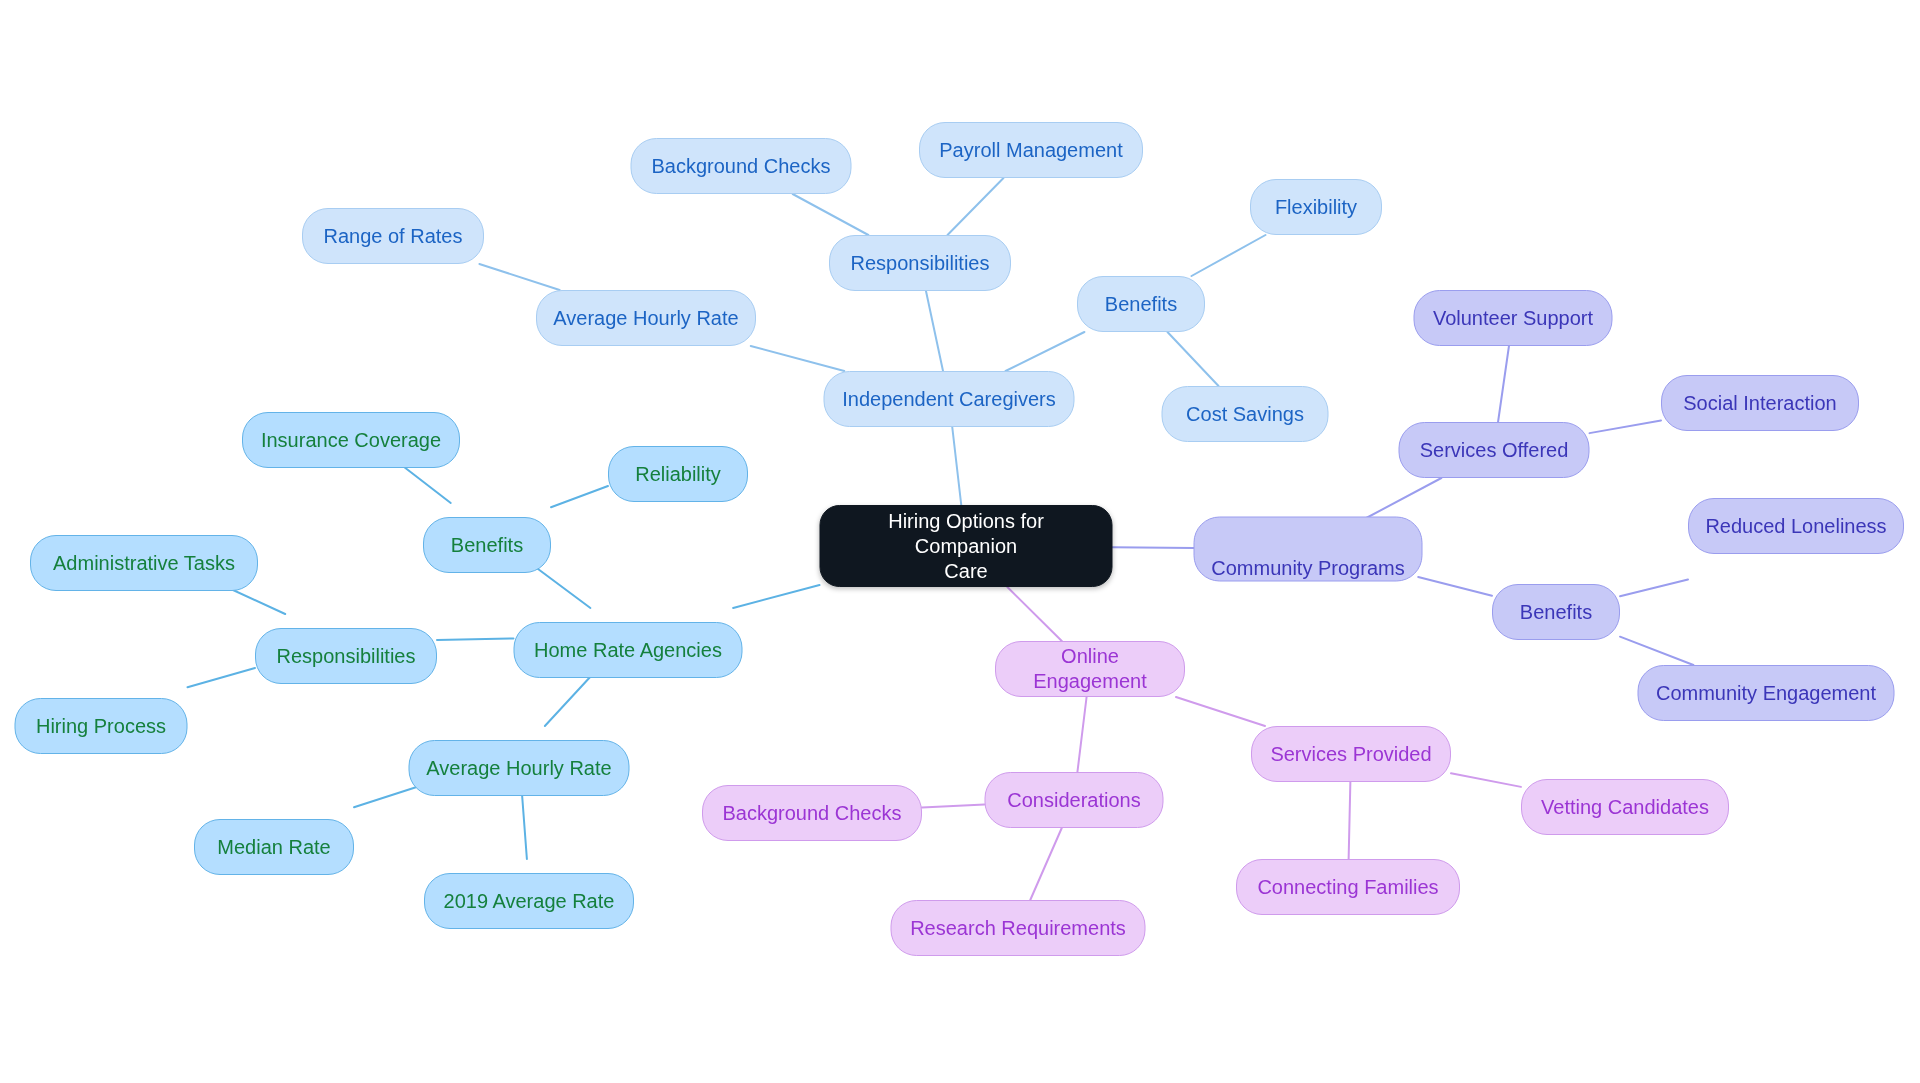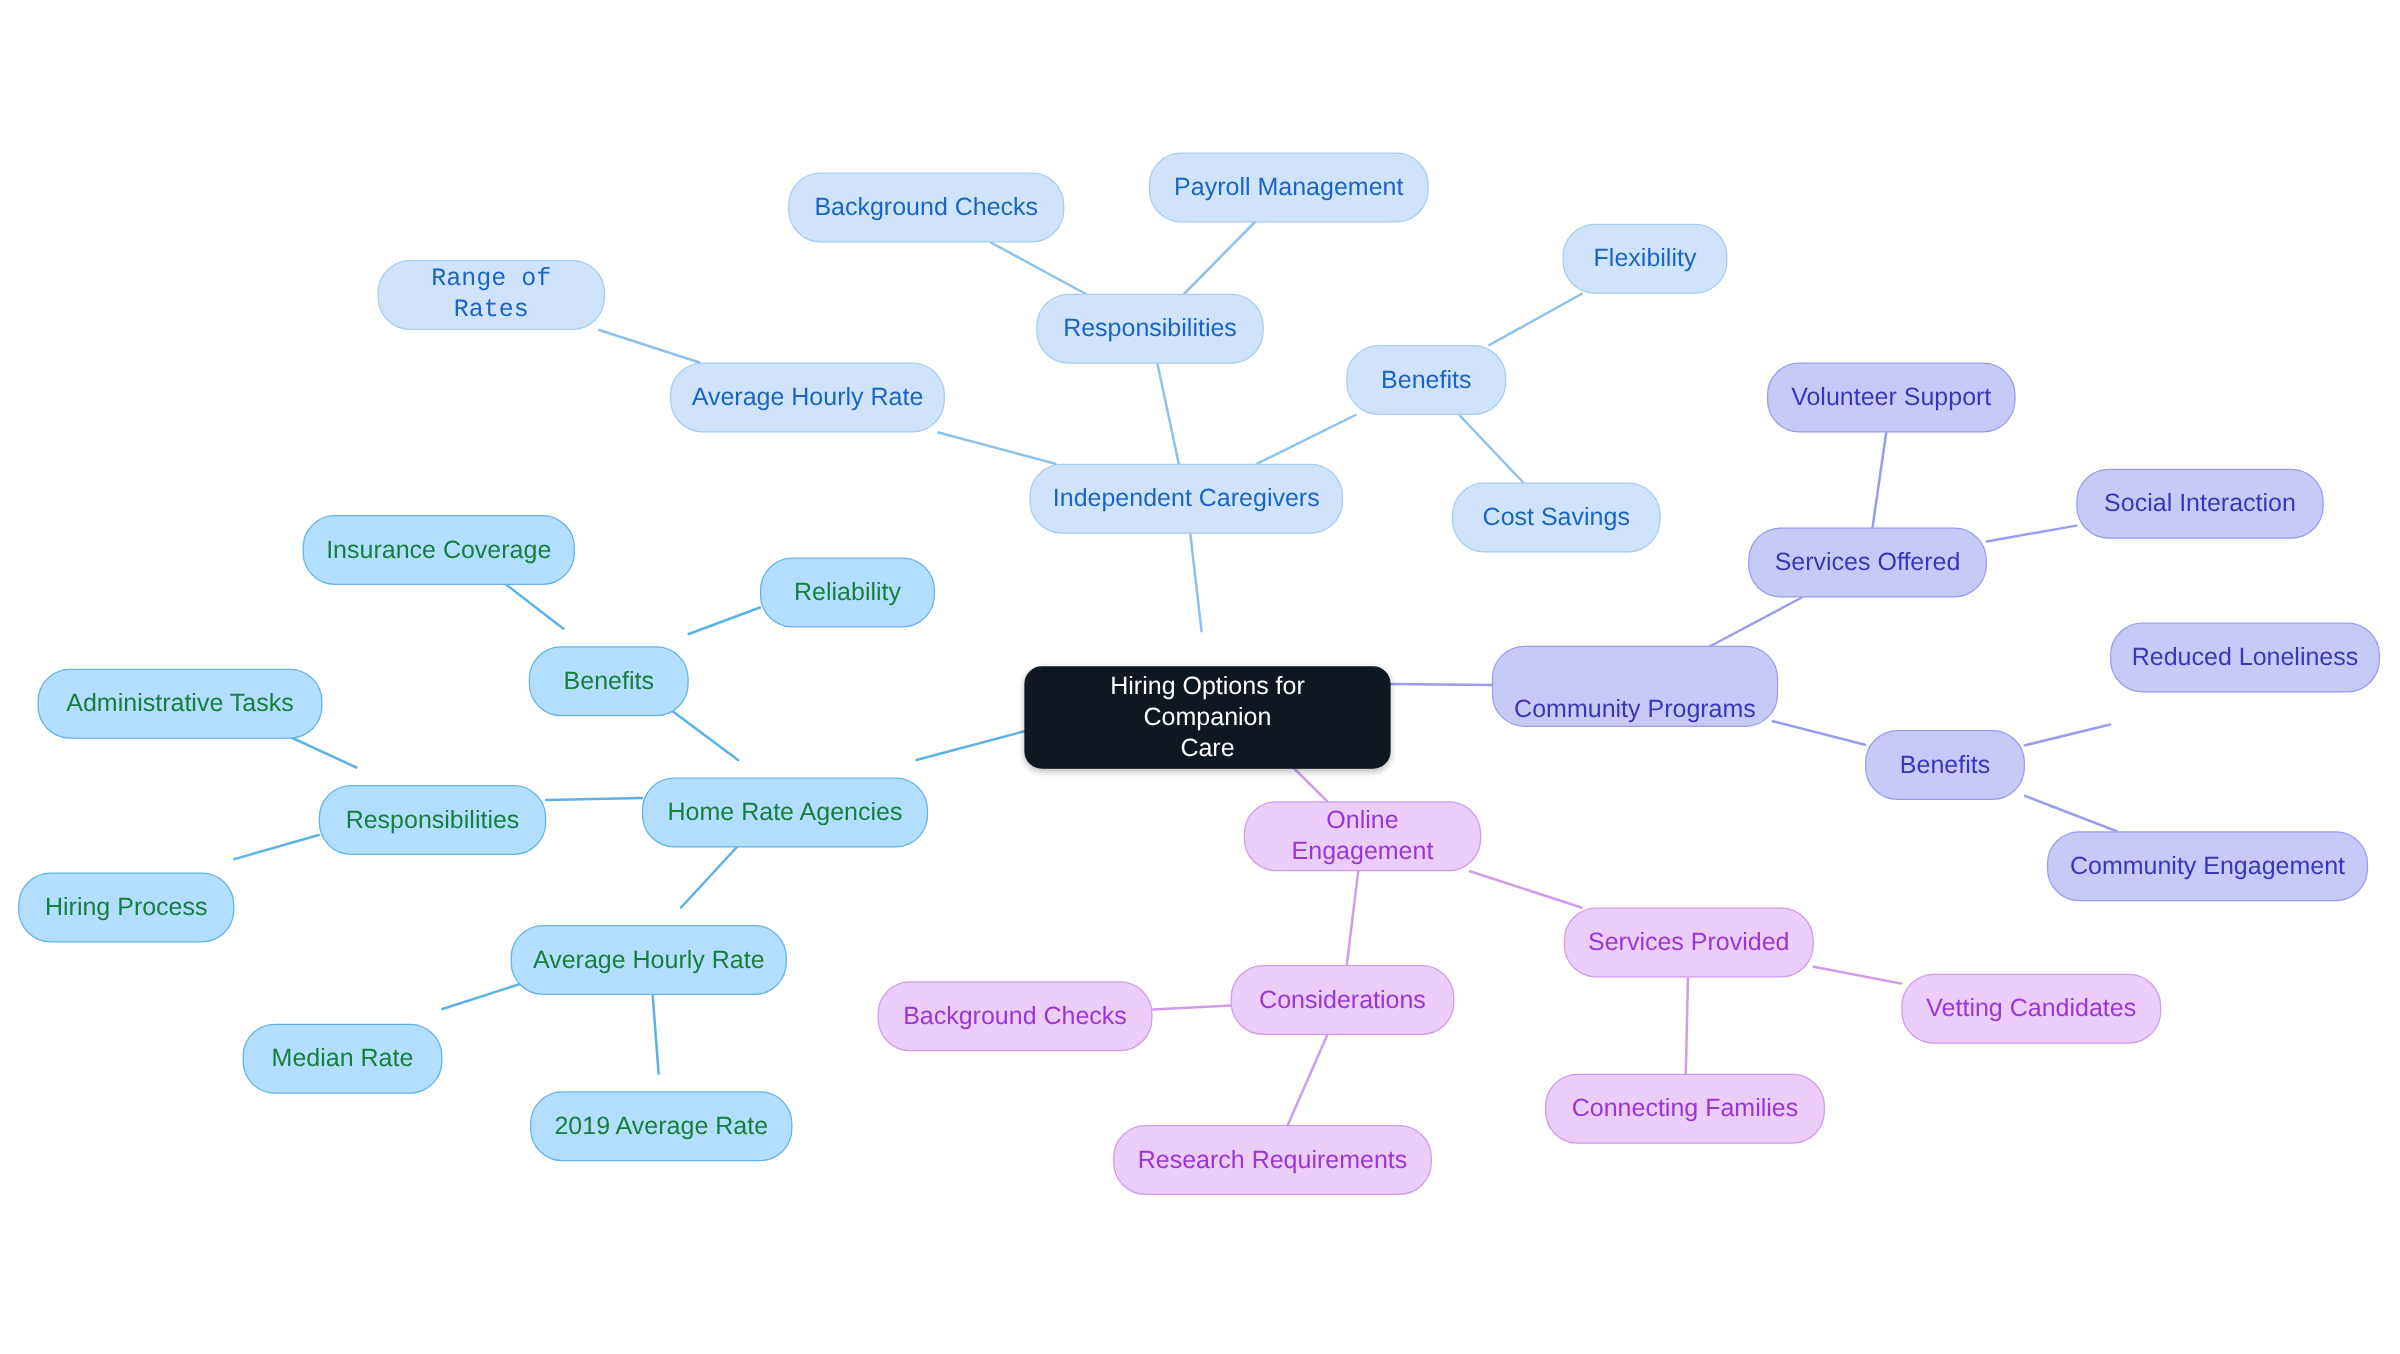--- a/index.html
+++ b/index.html
@@ -111,28 +111,28 @@
       <line x1="1620" y1="636.6857142857143" x2="1693.4074074074074" y2="665" stroke="#9a9dee" stroke-width="2" stroke-linecap="round"></line>
       <line x1="1007.3333333333334" y1="587" x2="1061.7723577235772" y2="641" stroke="#cf9bec" stroke-width="2" stroke-linecap="round"></line>
       <line x1="1175.9764705882353" y1="697" x2="1265.0235294117647" y2="726" stroke="#cf9bec" stroke-width="2" stroke-linecap="round"></line>
       <line x1="1350.3684210526317" y1="782" x2="1348.6315789473683" y2="859" stroke="#cf9bec" stroke-width="2" stroke-linecap="round"></line>
       <line x1="1451" y1="773.3430656934306" x2="1521" y2="786.8832116788321" stroke="#cf9bec" stroke-width="2" stroke-linecap="round"></line>
       <line x1="1086.5801526717557" y1="697" x2="1077.4198473282443" y2="772" stroke="#cf9bec" stroke-width="2" stroke-linecap="round"></line>
       <line x1="984.5" y1="804.4408396946565" x2="922" y2="807.5419847328244" stroke="#cf9bec" stroke-width="2" stroke-linecap="round"></line>
       <line x1="1061.75" y1="828" x2="1030.25" y2="900" stroke="#cf9bec" stroke-width="2" stroke-linecap="round"></line>
     </svg>
   <div id="nodes-layer">
-      <div class="node root" style="left: 966px; top: 574px; width: 293px; height: 82px; border-radius: 14px;"><span>Hiring Options for Companion
+      <div class="node root" style="left: 966px; top: 546px; width: 293px; height: 82px;"><span>Hiring Options for Companion
 Care</span></div>
       <div class="node blue-light" style="left: 949px; top: 399px; width: 251px; height: 56px;"><span>Independent Caregivers</span></div>
       <div class="node blue-light" style="left: 920px; top: 263px; width: 182px; height: 56px;"><span>Responsibilities</span></div>
       <div class="node blue-light" style="left: 741px; top: 166px; width: 221px; height: 56px;"><span>Background Checks</span></div>
       <div class="node blue-light" style="left: 1031px; top: 150px; width: 224px; height: 56px;"><span>Payroll Management</span></div>
       <div class="node blue-light" style="left: 646px; top: 318px; width: 220px; height: 56px;"><span>Average Hourly Rate</span></div>
-      <div class="node blue-light" style="left: 393px; top: 236px; width: 182px; height: 56px; font-family: Liberation Mono, monospace;"><span>Range of Rates</span></div>
+      <div class="node blue-light" style="left: 393px; top: 236px; width: 182px; height: 56px;"><span>Range of Rates</span></div>
       <div class="node blue-light" style="left: 1141px; top: 304px; width: 128px; height: 56px;"><span>Benefits</span></div>
       <div class="node blue-light" style="left: 1316px; top: 207px; width: 132px; height: 56px;"><span>Flexibility</span></div>
       <div class="node blue-light" style="left: 1245px; top: 414px; width: 167px; height: 56px;"><span>Cost Savings</span></div>
       <div class="node blue-sky" style="left: 628px; top: 636px; width: 229px; height: 56px;"><span>Home Rate Agencies</span></div>
       <div class="node blue-sky" style="left: 487px; top: 531px; width: 128px; height: 56px;"><span>Benefits</span></div>
       <div class="node blue-sky" style="left: 351px; top: 426px; width: 218px; height: 56px;"><span>Insurance Coverage</span></div>
       <div class="node blue-sky" style="left: 678px; top: 460px; width: 140px; height: 56px;"><span>Reliability</span></div>
       <div class="node blue-sky" style="left: 346px; top: 642px; width: 182px; height: 56px;"><span>Responsibilities</span></div>
       <div class="node blue-sky" style="left: 144px; top: 549px; width: 228px; height: 56px;"><span>Administrative Tasks</span></div>
       <div class="node blue-sky" style="left: 101px; top: 712px; width: 173px; height: 56px;"><span>Hiring Process</span></div>

